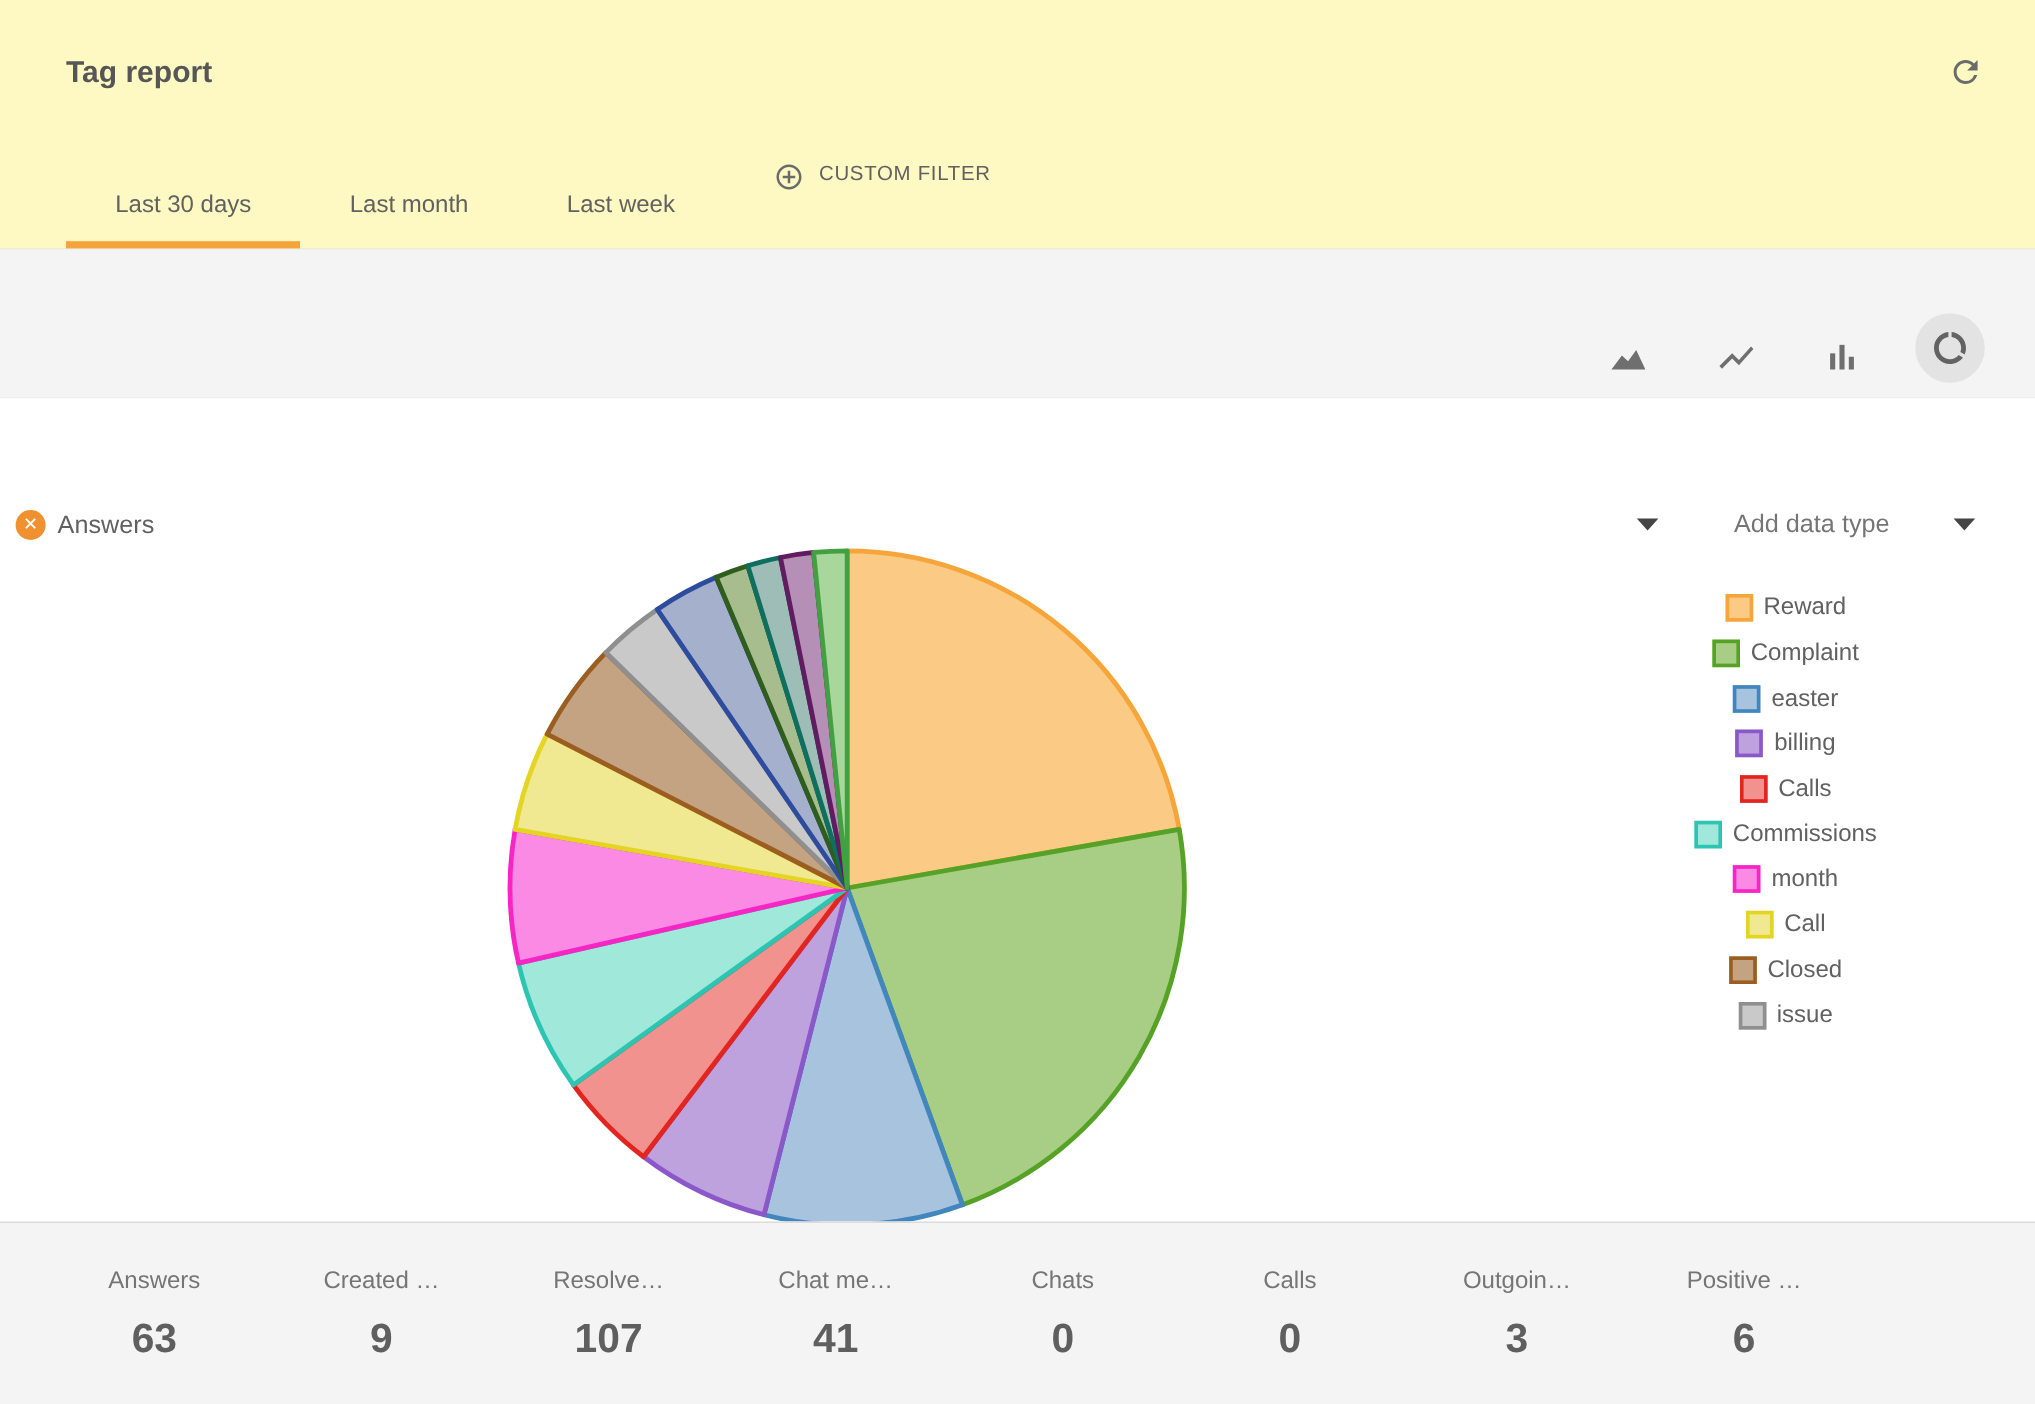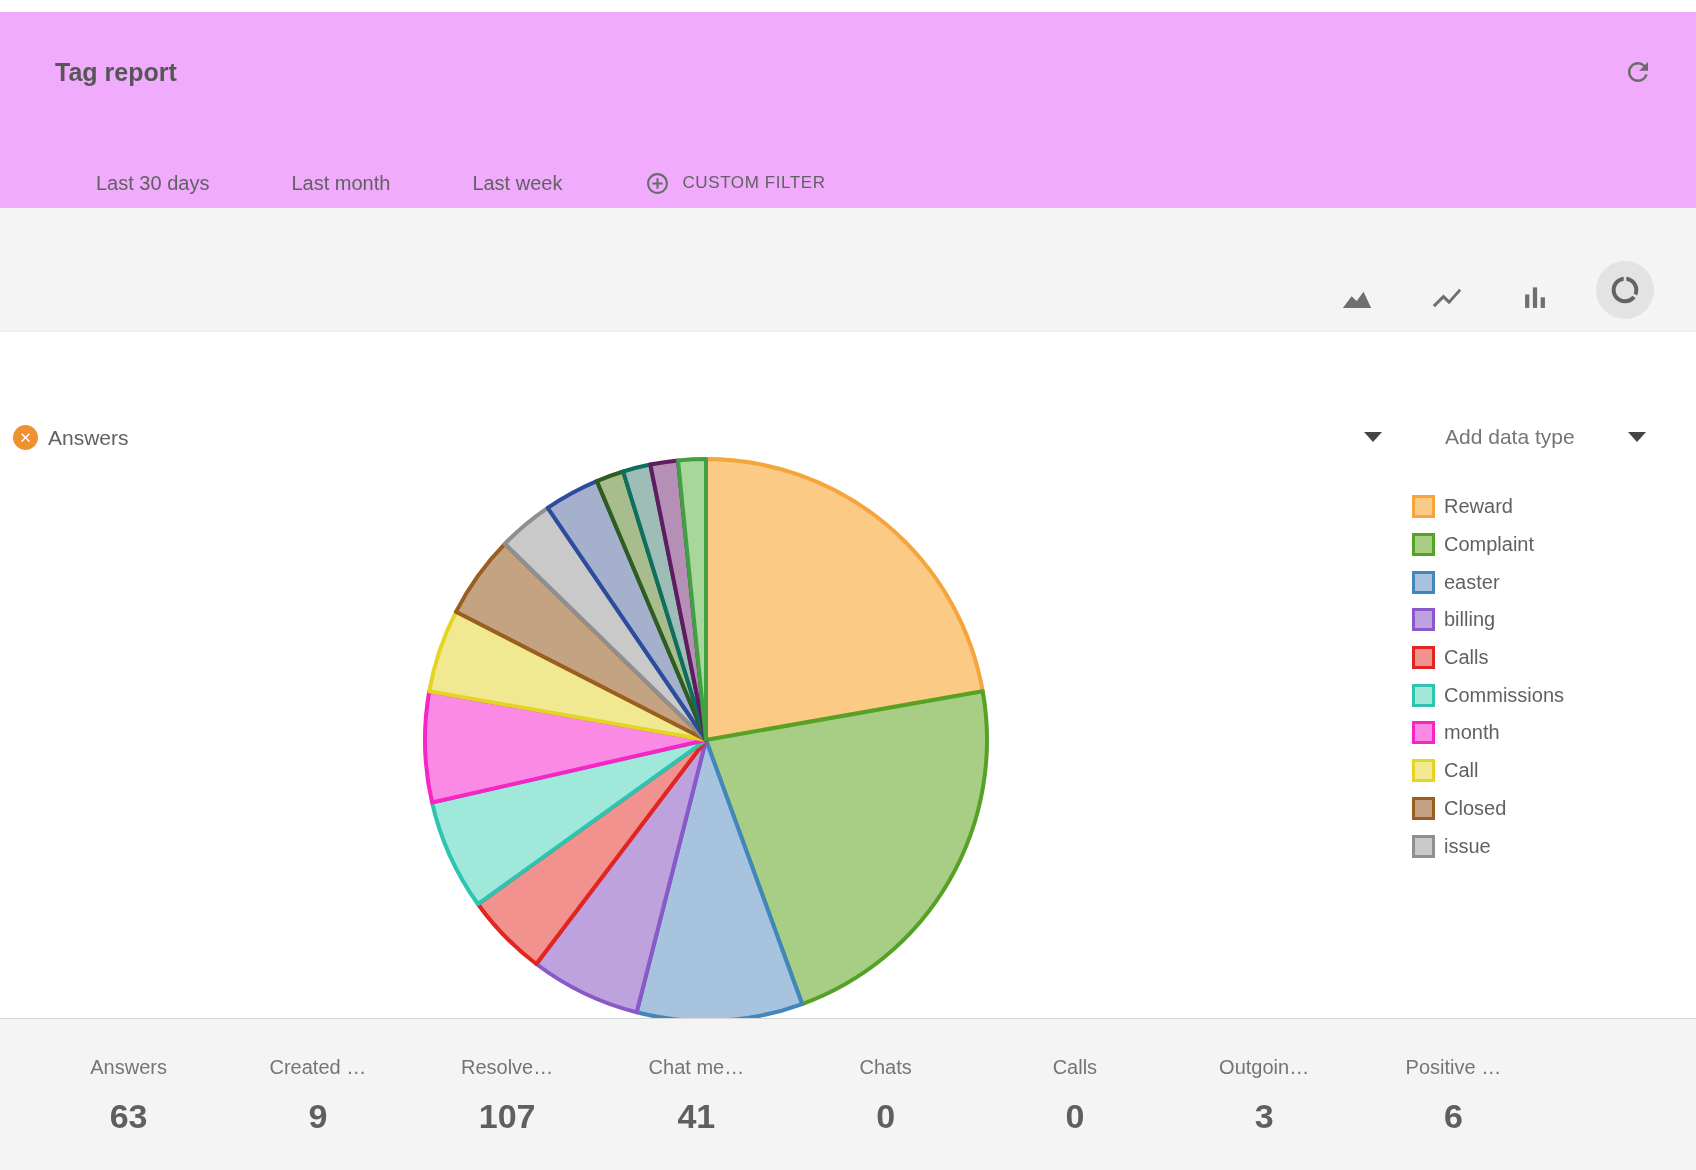--- a/index.html
+++ b/index.html
@@ -1,29 +1,29 @@
 <!DOCTYPE html>
 <html><head>
 <meta charset="utf-8">
 <style>
   html,body{margin:0;padding:0;background:#ffffff;}
   body{width:1696px;height:1170px;position:relative;overflow:hidden;
        font-family:"Liberation Sans","DejaVu Sans",sans-serif;color:#616161;}
 
   
-  .app-header{position:absolute;left:0;top:12px;width:1696px;height:208px;background:#f0abfc;
+  .app-header{position:absolute;left:0;top:0;width:1696px;height:208px;background:#fef9c3;
               border-bottom:1px solid #e2e2e2;box-sizing:border-box;}
   .page-title{position:absolute;left:55px;top:46px;font-size:25px;font-weight:bold;color:#565656;}
   .refresh-btn{position:absolute;left:1620px;top:43px;width:36px;height:36px;border:none;background:none;
                cursor:pointer;color:#6b6b6b;padding:0;}
   .tabs{position:absolute;left:55px;bottom:0;height:72px;display:flex;align-items:stretch;}
   .tab{position:relative;display:flex;align-items:center;padding:0 41px;font-size:20px;color:#616161;
        cursor:pointer;white-space:nowrap;}
   .tab.active::after{content:"";position:absolute;left:0;right:0;bottom:0;height:6px;background:#f5a33b;}
-  .custom-filter{display:flex;align-items:center;gap:12px;padding:0 42px;font-size:17px;letter-spacing:.6px;
+  .custom-filter{display:flex;gap:12px;padding:0 42px;font-size:17px;letter-spacing:.6px;
                  color:#616161;cursor:pointer;}
   .custom-filter svg{flex:0 0 auto;}
 
   
   .toolbar{position:absolute;left:0;top:208px;width:1696px;height:124px;background:#f4f4f4;
            border-bottom:1px solid #ededed;box-sizing:border-box;}
   .tool-icon{position:absolute;width:34px;height:34px;border:none;background:none;padding:0;cursor:pointer;color:#6f6f6f;}
   .tool-icon svg{width:34px;height:34px;}
   .tool-selected{position:absolute;left:1596px;top:53px;width:58px;height:58px;border-radius:50%;
                  background:#e3e3e3;border:none;cursor:pointer;color:#636363;display:flex;
@@ -35,21 +35,21 @@
   .series-chip{position:absolute;left:13px;top:93px;display:flex;align-items:center;cursor:pointer;}
   .series-x{width:25px;height:25px;border-radius:50%;background:#f0912f;color:#fff;display:flex;
             align-items:center;justify-content:center;font-size:15px;font-weight:bold;line-height:1;}
   .series-label{margin-left:10px;font-size:21px;color:#616161;}
   .caret{width:0;height:0;border-left:9px solid transparent;border-right:9px solid transparent;
          border-top:10px solid #454545;cursor:pointer;position:absolute;}
   .caret-series{left:1364px;top:100px;}
   .caret-add{left:1628px;top:100px;}
   .add-data{position:absolute;left:1445px;top:93px;font-size:21px;color:#757575;cursor:pointer;}
   .legend{position:absolute;left:1412px;top:156px;}
-  .legend-row{display:flex;align-items:center;height:37.7px;cursor:pointer;}
+  .legend-row{display:flex;align-items:center;height:37.7px;cursor:pointer;justify-content:center;}
   .legend-swatch{width:17px;height:17px;border:3px solid #000;flex:0 0 auto;}
   .legend-label{margin-left:9px;font-size:20px;color:#616161;white-space:nowrap;}
   .pie-wrap{position:absolute;left:406px;top:108px;width:600px;height:600px;}
 
   
   .stats-bar{position:absolute;left:0;top:1018px;width:1696px;height:152px;background:#f4f4f4;
              border-top:1px solid #d6d6d6;box-sizing:border-box;display:flex;
              padding:36px 148px 0 34px;}
   .stat-col{flex:1 1 0;text-align:center;}
   .stat-label{font-size:20px;color:#757575;line-height:24px;white-space:nowrap;overflow:hidden;}

